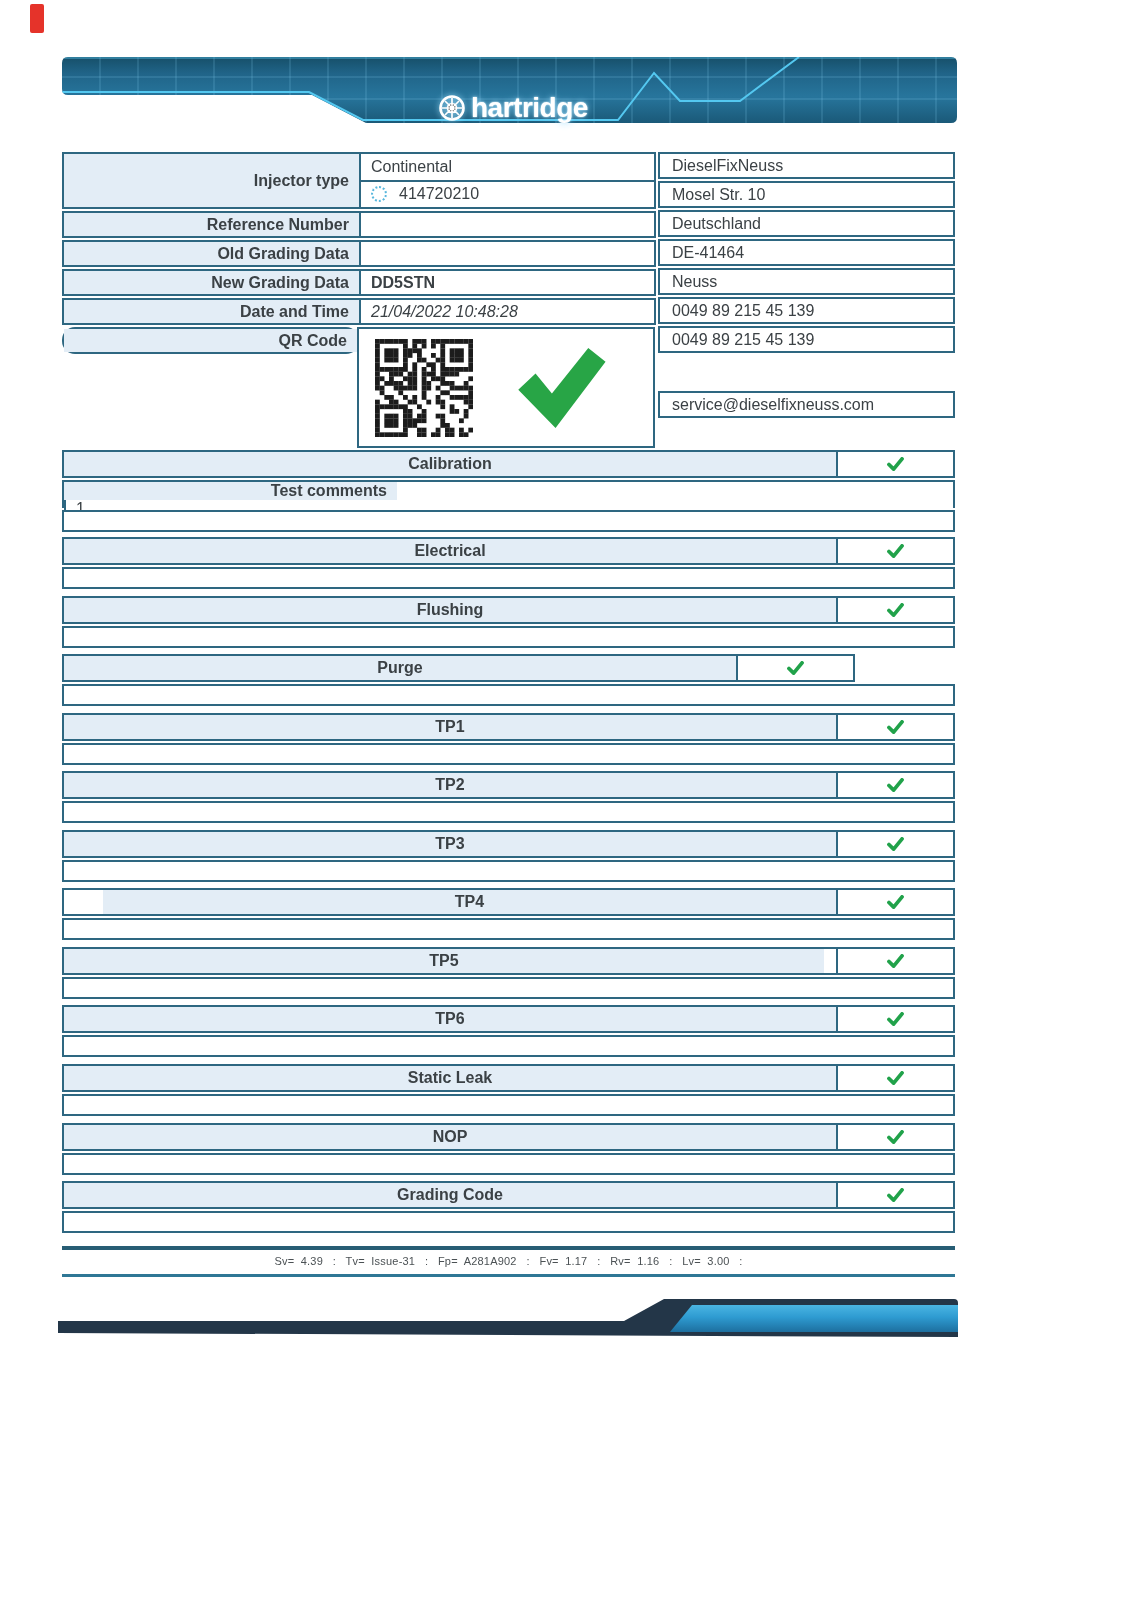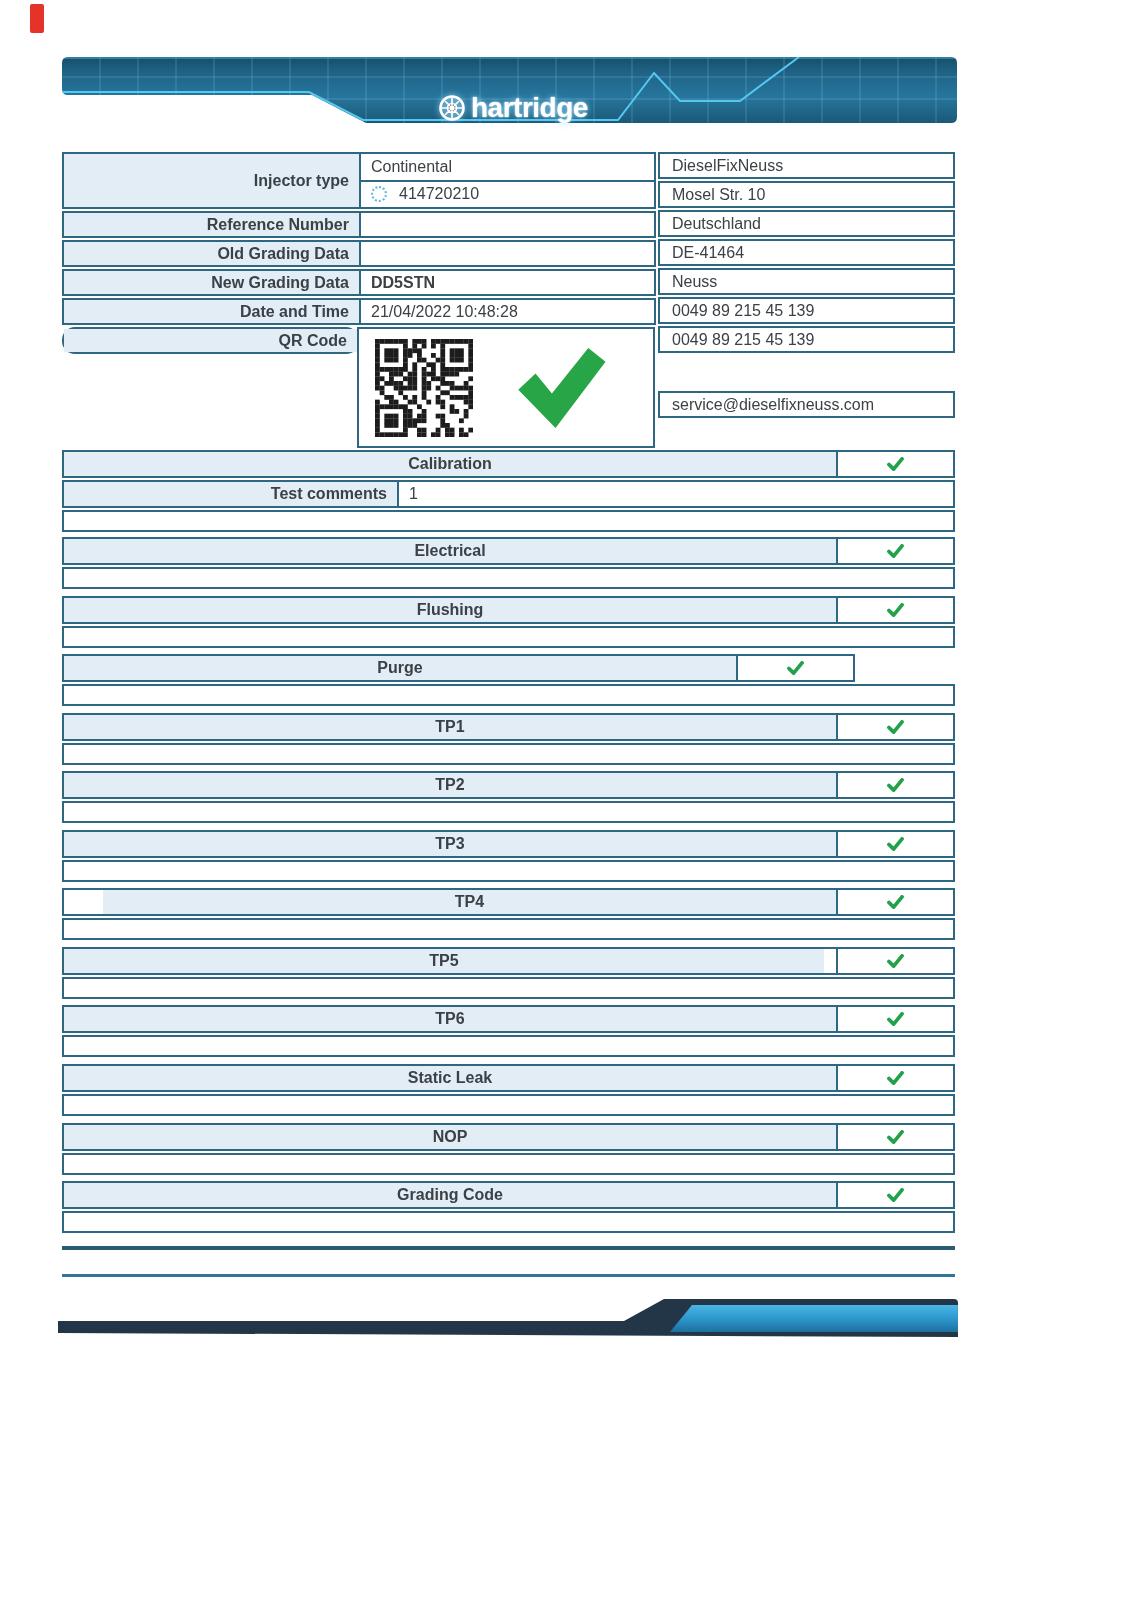--- a/index.html
+++ b/index.html
@@ -108,21 +108,21 @@
   <div class="box" style="left:62px;top:240px;width:594px;height:27px;">
     <div class="lblcell" style="width:295px;">Old Grading Data</div>
     <div class="valcell divider-l" style="flex:1;"></div>
   </div>
   <div class="box" style="left:62px;top:269px;width:594px;height:27px;">
     <div class="lblcell" style="width:295px;">New Grading Data</div>
     <div class="valcell divider-l" style="flex:1;font-weight:bold;">DD5STN</div>
   </div>
   <div class="box" style="left:62px;top:298px;width:594px;height:27px;">
     <div class="lblcell" style="width:295px;">Date and Time</div>
-    <div class="valcell divider-l" style="flex:1;">21/04/2022 10:48:28</div>
+    <div class="valcell divider-l" style="flex:1;font-style:italic;">21/04/2022 10:48:28</div>
   </div>
 
   <div class="box" style="left:62px;top:327px;width:297px;height:27px;border-radius:13px;">
     <div class="lblcell" style="flex:1;">QR Code</div>
   </div>
   <div class="qr-wrap">
     <svg id="qr" class="qr-svg" width="98" height="98" viewBox="0 0 100 100">
         <g fill="#1c1c1c">
           <rect x="0.00" y="0.00" width="4.91" height="4.91"></rect>
           <rect x="4.76" y="0.00" width="4.91" height="4.91"></rect>
@@ -407,21 +407,21 @@
 </div>
 
   <div class="box" style="left:62px;top:450px;width:893px;height:28px;">
     <div class="sec-title">Calibration</div>
     <div class="chk-cell">
       <svg width="17" height="14" viewBox="0 0 18 15">
         <path d="M2,8 L7,13 L16,2" fill="none" stroke="#21a24a" stroke-width="4" stroke-linecap="round" stroke-linejoin="round"></path>
       </svg>
     </div>
   </div>
-  <div class="box" style="left:62px;top:480px;width:893px;height:28px;">
+  <div class="box" style="left:62px;top:480px;width:893px;height:28px;flex-direction:column;">
     <div class="lblcell" style="width:333px;">Test comments</div>
     <div class="valcell divider-l" style="flex:1;">1</div>
   </div>
   <div class="box empty-row" style="left:62px;top:510px;width:893px;height:22px;"></div>
 
   <div id="sections-host">
   <div>
     <div class="box" style="left: 62px; width: 893px; height: 28px; top: 537px;">
       <div class="sec-title">Electrical</div>
       <div class="chk-cell">
@@ -560,20 +560,21 @@
         <svg width="17" height="14" viewBox="0 0 18 15">
           <path d="M2,8 L7,13 L16,2" fill="none" stroke="#21a24a" stroke-width="4" stroke-linecap="round" stroke-linejoin="round"></path>
         </svg>
       </div>
     </div>
     <div class="box empty-row" style="left: 62px; width: 893px; height: 22px; top: 1211px;"></div>
   </div>
 </div>
 
   <div class="rule thick"></div>
+  <div class="version">Sv=  4.39   :   Tv=  Issue-31   :   Fp=  A281A902   :   Fv=  1.17   :   Rv=  1.16   :   Lv=  3.00   :</div>
   <div class="rule thin"></div>
 
   <svg class="bottom-banner" viewBox="0 0 900 50">
     <defs>
       <linearGradient id="blugrad" x1="0" y1="0" x2="0" y2="1">
         <stop offset="0" stop-color="#4ab5e3"></stop>
         <stop offset="0.45" stop-color="#2e9bd1"></stop>
         <stop offset="1" stop-color="#1d6f9f"></stop>
       </linearGradient>
     </defs>

